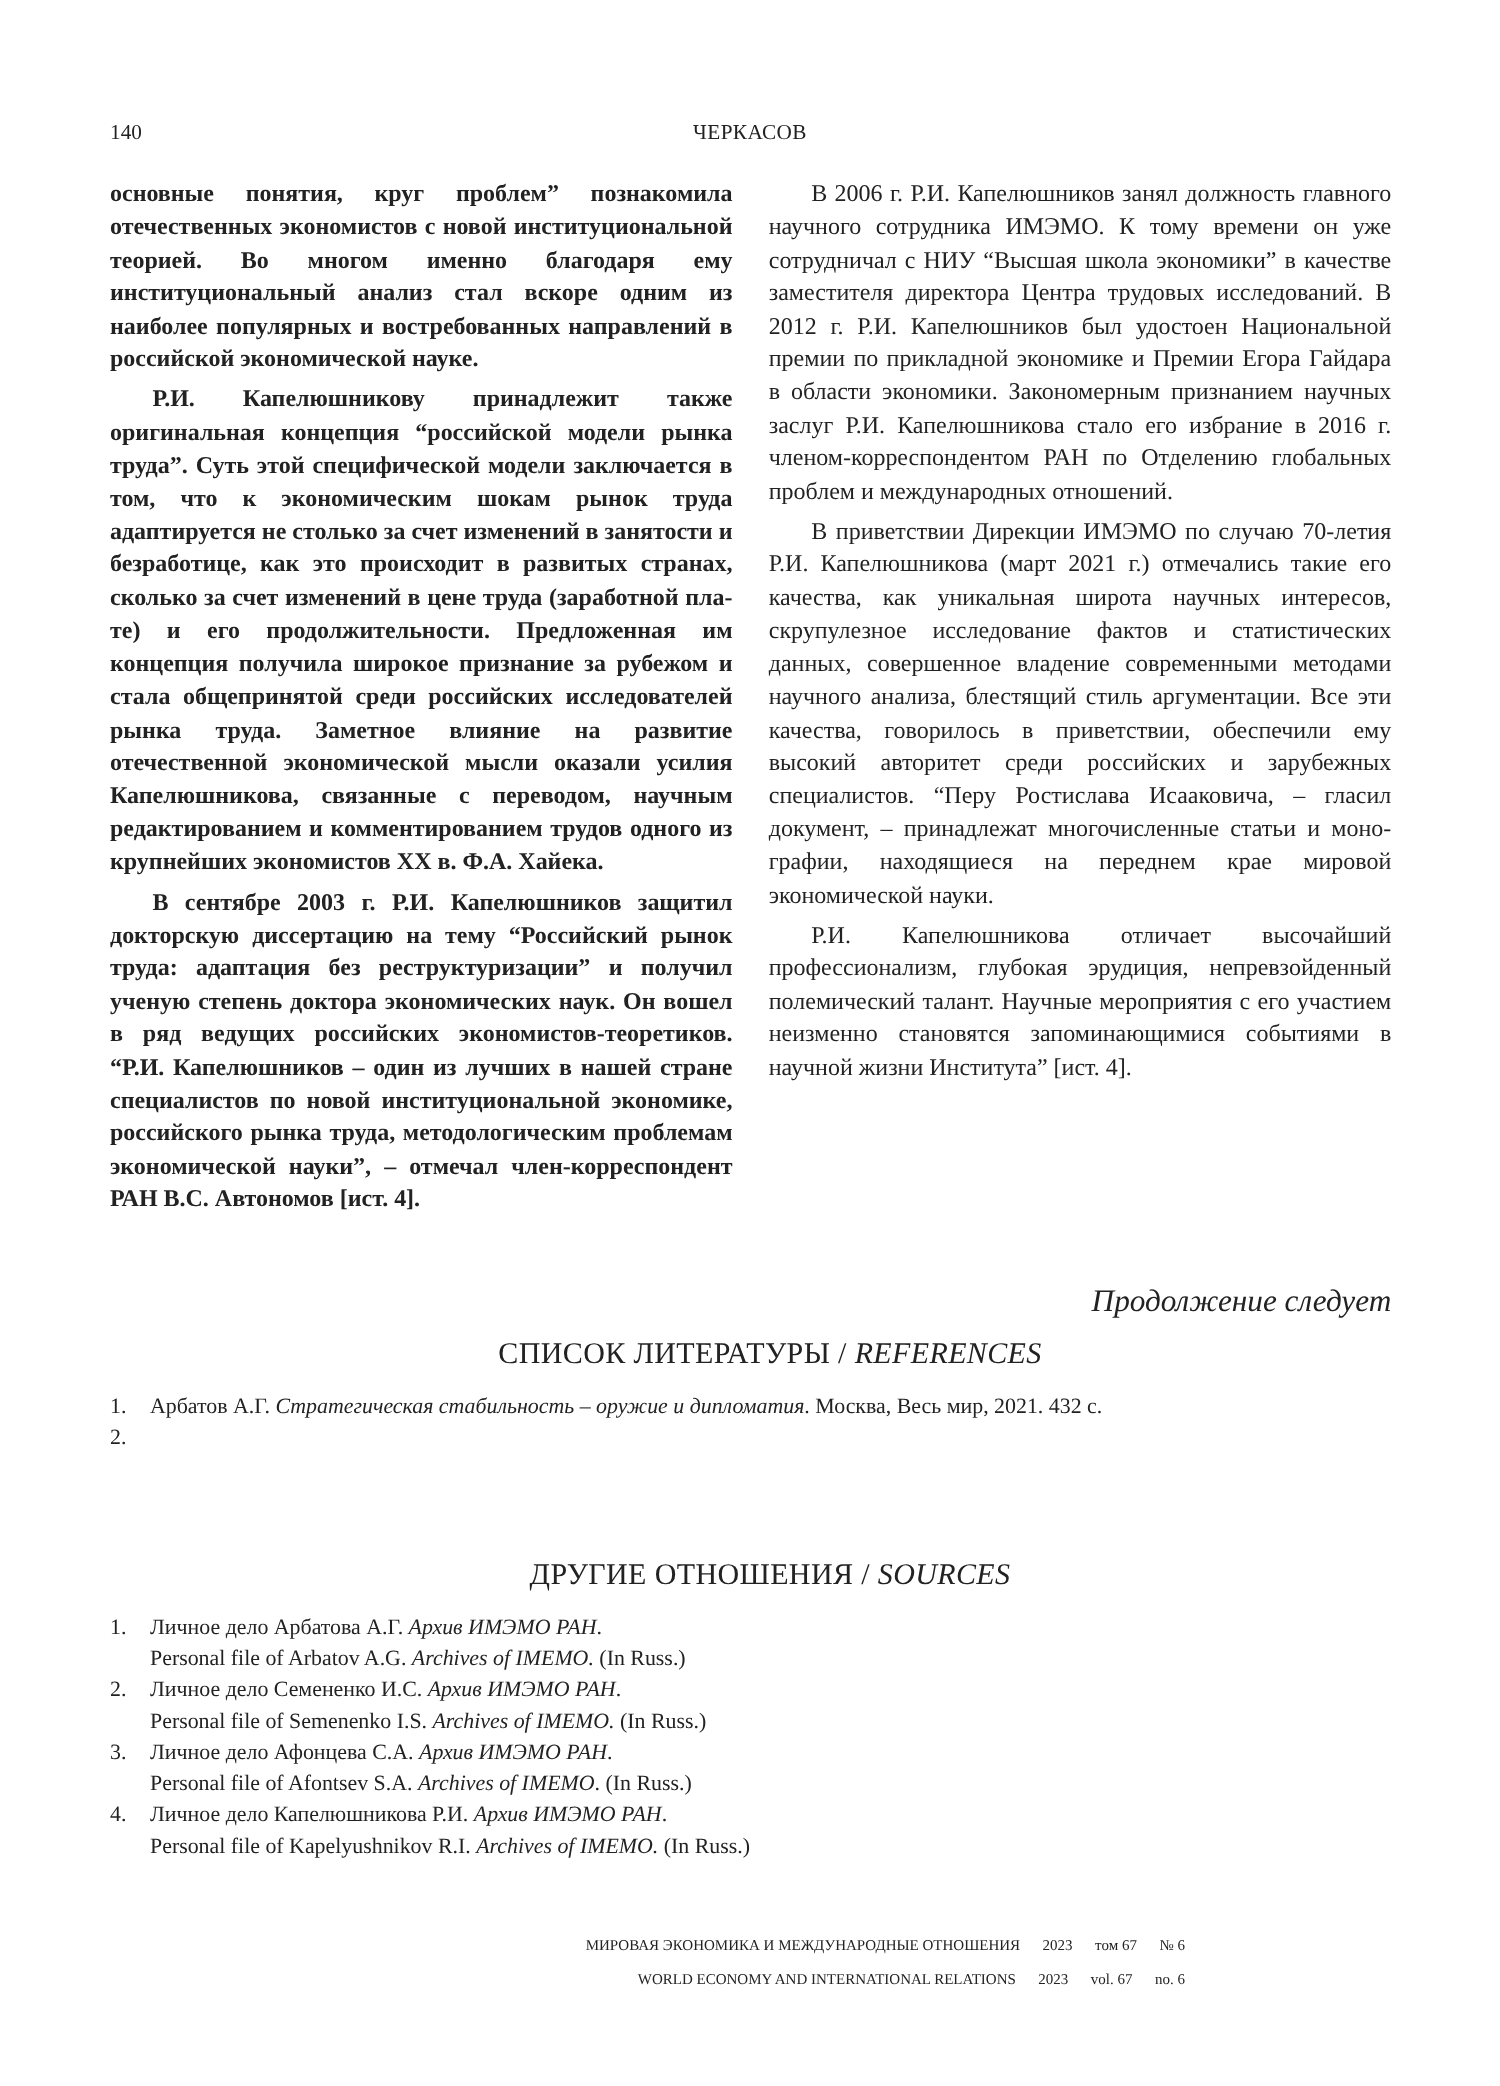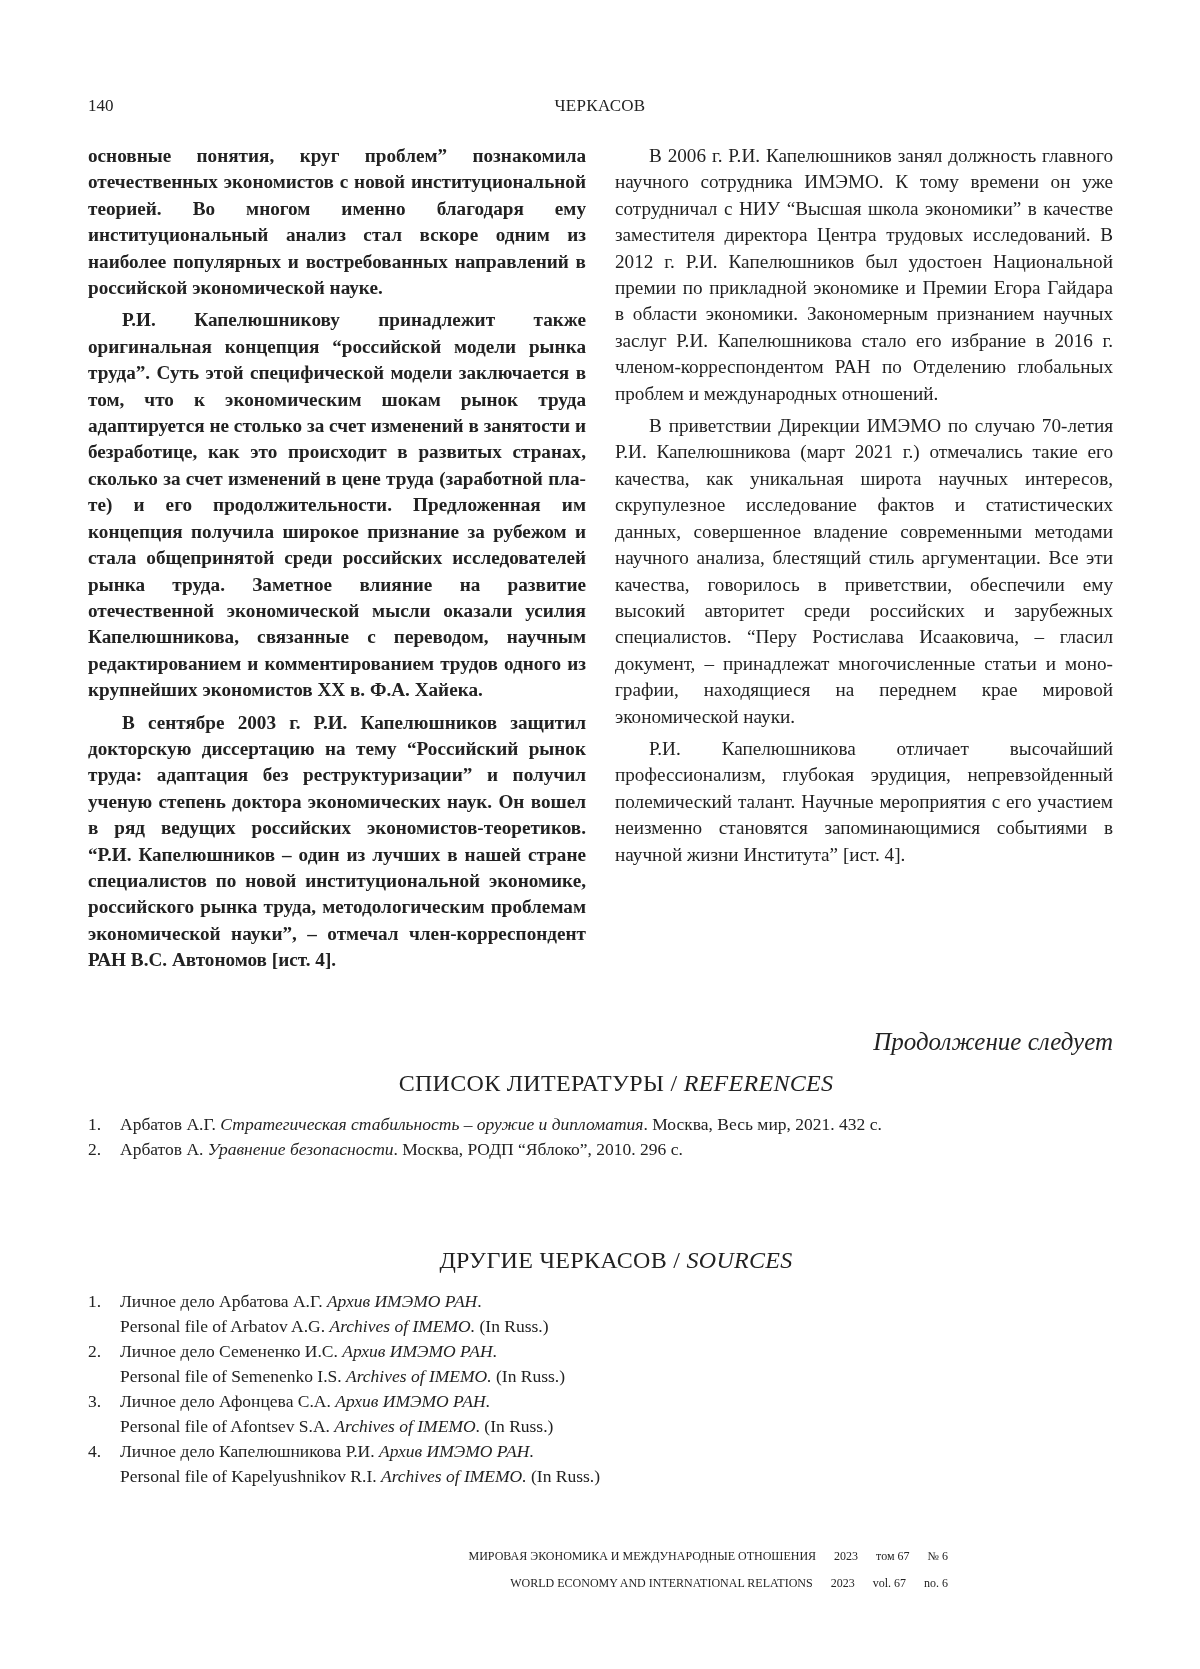--- a/index.html
+++ b/index.html
@@ -63,26 +63,25 @@
   <div class="section-title" style="top:1070px;">
     <span>СПИСОК ЛИТЕРАТУРЫ / </span><em>REFERENCES</em>
   </div>
   <div class="reflist" style="top:1112px;">
     <div class="ref">
       <span class="num">1.</span>
       <span class="line"><span>Арбатов А.Г. </span><em>Стратегическая стабильность – оружие и дипломатия</em><span>. Москва, Весь мир, 2021. 432 с.</span></span>
     </div>
     <div class="ref">
       <span class="num">2.</span>
-      <span class="line"><span>Арбатов А. </span><em>Уравнение безопасности</em><span>. Москва, РОДП “Яблоко”, 2010. 296 с.</span></span>
     </div>
   </div>
 
   <div class="section-title" style="top:1247px;">
-    <span>ДРУГИЕ ЧЕРКАСОВ / </span><em>SOURCES</em>
+    <span>ДРУГИЕ ОТНОШЕНИЯ / </span><em>SOURCES</em>
   </div>
   <div class="reflist" style="top:1289px;">
     <div class="ref">
       <span class="num">1.</span>
       <span class="line"><span>Личное дело Арбатова А.Г. </span><em>Архив ИМЭМО РАН</em><span>.</span></span>
       <span class="line"><span>Personal file of Arbatov A.G. </span><em>Archives of IMEMO.</em><span> (In Russ.)</span></span>
     </div>
     <div class="ref">
       <span class="num">2.</span>
       <span class="line"><span>Личное дело Семененко И.С. </span><em>Архив ИМЭМО РАН</em><span>.</span></span>

